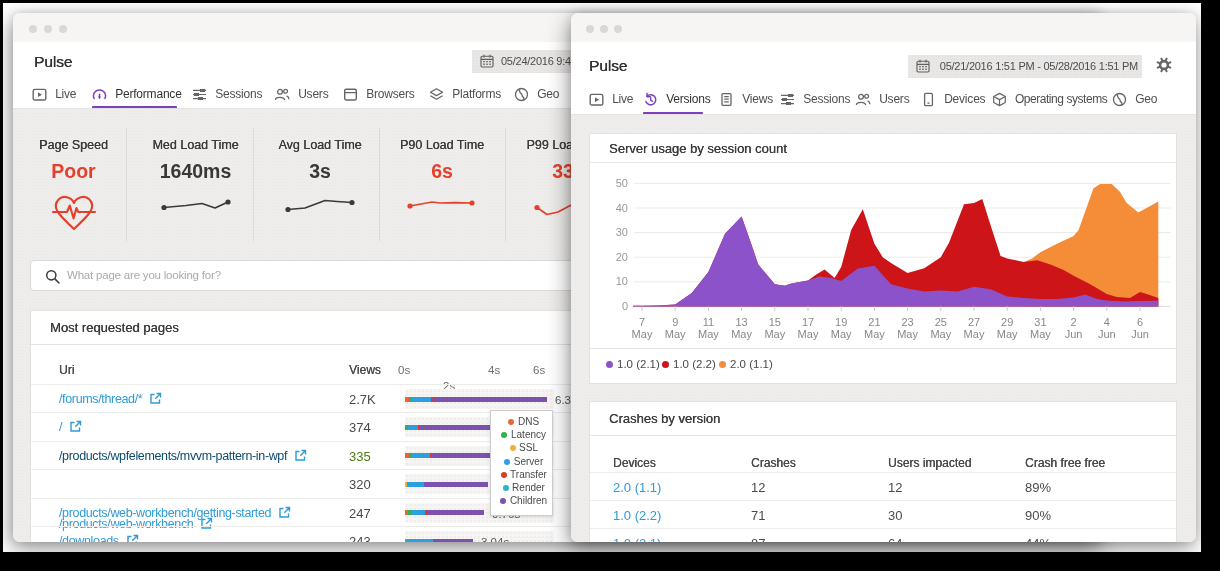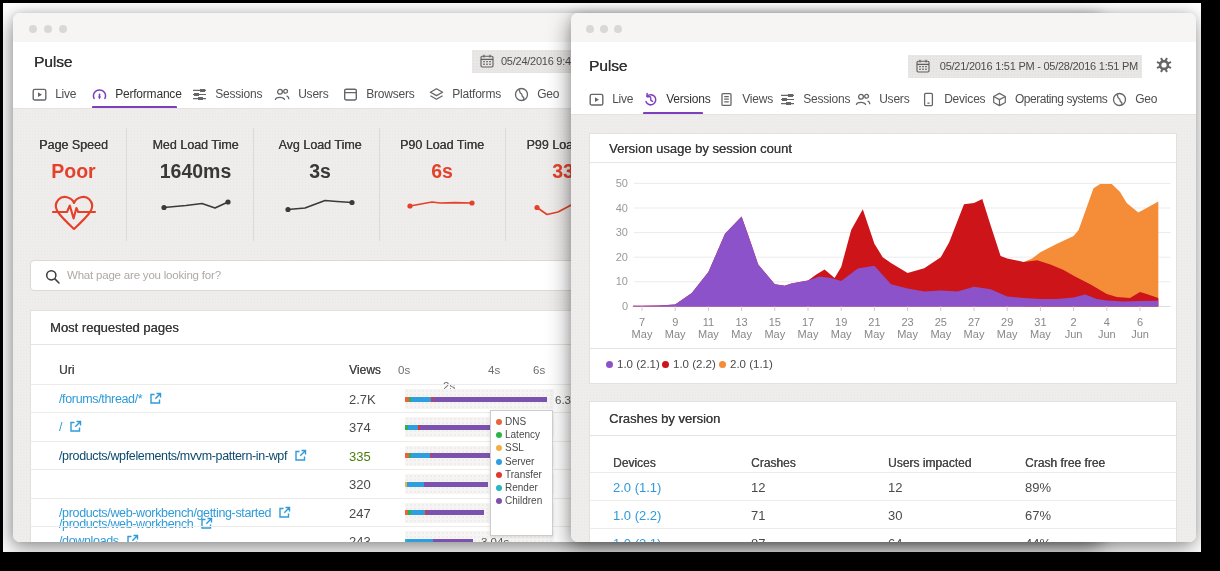--- a/index.html
+++ b/index.html
@@ -267,21 +267,21 @@
               </svg></span>
             <span style="position:absolute;left:318px;top:7px;font-size:13px;color:#4a4a4a;">243</span>
             <div style="position:absolute;left:374px;top:4px;width:149px;height:20px;background:#f6f5f3;background-image:radial-gradient(circle, rgba(110,100,90,.055) 1px, rgba(0,0,0,0) 1.1px);background-size:4px 4px;"></div>
             <div style="position:absolute;left:374.0px;top:11.5px;width:1.5px;height:5px;background:#28b6c2;"></div>
             <div style="position:absolute;left:375.5px;top:11.5px;width:26px;height:5px;background:#2d9fe0;"></div>
             <div style="position:absolute;left:401.5px;top:11.5px;width:40.5px;height:5px;background:#7b52ae;"></div>
             <span style="position:absolute;left:450px;top:9px;font-size:11.5px;color:#555;">3.04s</span>
           </div>
       </div>
 
-      <div style="position:absolute; left:477px; top:301px; width:63px; height:126px; background:#fff; border:1px solid #ccc; box-shadow:0 1px 4px rgba(0,0,0,.12); font-size:10px; color:#4a4a4a; z-index:5; padding:4px 0 0 4.5px; line-height:13.2px;">
+      <div style="position:absolute; left:477px; top:301px; width:63px; height:106px; background:#fff; border:1px solid #ccc; box-shadow:0 1px 4px rgba(0,0,0,.12); font-size:10px; color:#4a4a4a; z-index:5; padding:4px 0 0 4.5px; line-height:13.2px;text-align:center;">
           <div style="white-space:nowrap;"><span style="display:inline-block;width:6px;height:6px;border-radius:50%;background:#e8643b;margin-right:3.5px;"></span>DNS</div>
           <div style="white-space:nowrap;"><span style="display:inline-block;width:6px;height:6px;border-radius:50%;background:#2cb34b;margin-right:3.5px;"></span>Latency</div>
           <div style="white-space:nowrap;"><span style="display:inline-block;width:6px;height:6px;border-radius:50%;background:#efb041;margin-right:3.5px;"></span>SSL</div>
           <div style="white-space:nowrap;"><span style="display:inline-block;width:6px;height:6px;border-radius:50%;background:#2d9fe0;margin-right:3.5px;"></span>Server</div>
           <div style="white-space:nowrap;"><span style="display:inline-block;width:6px;height:6px;border-radius:50%;background:#e0392b;margin-right:3.5px;"></span>Transfer</div>
           <div style="white-space:nowrap;"><span style="display:inline-block;width:6px;height:6px;border-radius:50%;background:#28b6c2;margin-right:3.5px;"></span>Render</div>
           <div style="white-space:nowrap;"><span style="display:inline-block;width:6px;height:6px;border-radius:50%;background:#7b52ae;margin-right:3.5px;"></span>Children</div>
       </div>
     </div>
   </div>
@@ -375,21 +375,21 @@
               <circle cx="7.5" cy="7.5" r="6"></circle>
               <path d="M5 2.6 C6.6 4.4 5 5.4 6.8 6.3 C9 7.4 7.2 9.2 9.2 10.2 C10.4 10.8 9.8 12.2 9.2 13.1"></path>
             </g>
           </svg> Geo</span>
     </div>
     <div class="underline" style="left:72px; top:99px; width:60px;"></div>
     <div class="tabborder" style="top:101px;"></div>
     <div class="content" style="top:102px;">
 
       <div class="panel" style="left:18px; top:18px; width:588px; height:251px;">
-        <div class="panel-h" style="height:29px; line-height:29px;">Version usage by session count</div>
+        <div class="panel-h" style="height:29px; line-height:29px;">Server usage by session count</div>
         <svg width="593" height="184" viewBox="0 0 593 184" style="position:absolute;left:0;top:30px;">
             <line x1="44" y1="142.4" x2="580.5" y2="142.4" stroke="#dcdcdc" stroke-width="1"></line>
             <text x="38" y="145.9" font-size="11" fill="#999" text-anchor="end" font-family="Liberation Sans, sans-serif">0</text>
             <line x1="44" y1="117.8" x2="580.5" y2="117.8" stroke="#ebebeb" stroke-width="1"></line>
             <text x="38" y="121.3" font-size="11" fill="#999" text-anchor="end" font-family="Liberation Sans, sans-serif">10</text>
             <line x1="44" y1="93.2" x2="580.5" y2="93.2" stroke="#ebebeb" stroke-width="1"></line>
             <text x="38" y="96.7" font-size="11" fill="#999" text-anchor="end" font-family="Liberation Sans, sans-serif">20</text>
             <line x1="44" y1="68.6" x2="580.5" y2="68.6" stroke="#ebebeb" stroke-width="1"></line>
             <text x="38" y="72.1" font-size="11" fill="#999" text-anchor="end" font-family="Liberation Sans, sans-serif">30</text>
             <line x1="44" y1="44.0" x2="580.5" y2="44.0" stroke="#ebebeb" stroke-width="1"></line>
@@ -467,21 +467,21 @@
           <div style="position:absolute;left:0;right:0;top:70px;height:28px;border-top:1px solid #ececea;">
             <span style="position:absolute;left:23px;top:7px;font-size:13px;color:#2e9bd8;">2.0 (1.1)</span>
             <span style="position:absolute;left:161px;top:7px;font-size:13px;color:#4a4a4a;">12</span>
             <span style="position:absolute;left:298px;top:7px;font-size:13px;color:#4a4a4a;">12</span>
             <span style="position:absolute;left:435px;top:7px;font-size:13px;color:#4a4a4a;">89%</span>
           </div>
           <div style="position:absolute;left:0;right:0;top:98px;height:28px;border-top:1px solid #ececea;">
             <span style="position:absolute;left:23px;top:7px;font-size:13px;color:#2e9bd8;">1.0 (2.2)</span>
             <span style="position:absolute;left:161px;top:7px;font-size:13px;color:#4a4a4a;">71</span>
             <span style="position:absolute;left:298px;top:7px;font-size:13px;color:#4a4a4a;">30</span>
-            <span style="position:absolute;left:435px;top:7px;font-size:13px;color:#4a4a4a;">67%</span>
+            <span style="position:absolute;left:435px;top:7px;font-size:13px;color:#4a4a4a;">90%</span>
           </div>
           <div style="position:absolute;left:0;right:0;top:126px;height:28px;border-top:1px solid #ececea;">
             <span style="position:absolute;left:23px;top:7px;font-size:13px;color:#2e9bd8;">1.0 (2.1)</span>
             <span style="position:absolute;left:161px;top:7px;font-size:13px;color:#4a4a4a;">87</span>
             <span style="position:absolute;left:298px;top:7px;font-size:13px;color:#4a4a4a;">64</span>
             <span style="position:absolute;left:435px;top:7px;font-size:13px;color:#4a4a4a;">44%</span>
           </div>
       </div>
     </div>
   </div>

